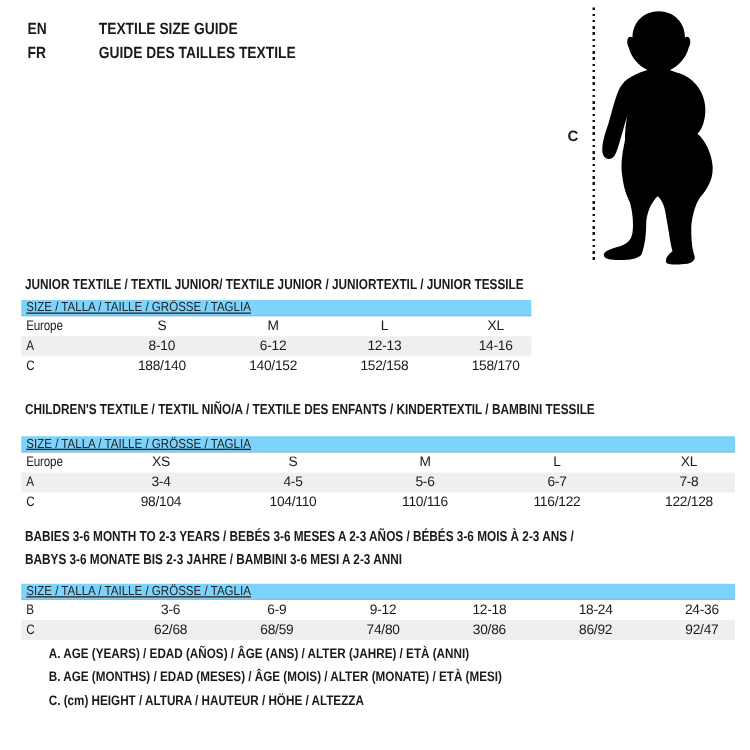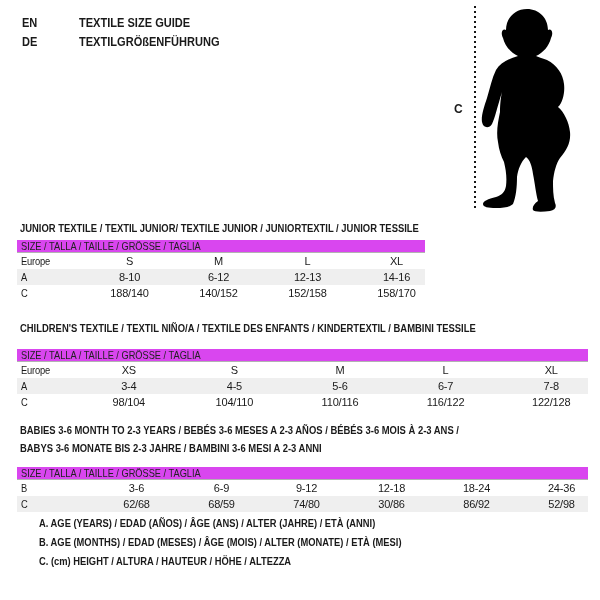--- a/index.html
+++ b/index.html
@@ -24,22 +24,22 @@
   .figure svg{position:absolute;left:22px;top:0;}
 
   
   .section-title{
     position:absolute;left:20px;font-weight:bold;font-size:11.5px;line-height:18px;
     transform:scaleX(0.82);transform-origin:0 0;white-space:nowrap;
   }
   
   .size-table{position:absolute;left:17px;}
   .bar{
-    height:13px;background:#d946ef;border-bottom:1px solid #b2b2b2;box-sizing:border-box;
-    display:flex;align-items:center;padding-left:4px;font-size:10.5px;color:#222;
+    height:13px;background:#7dd3fc;border-bottom:1px solid #b2b2b2;box-sizing:border-box;
+    display:flex;align-items:center;padding-left:4px;font-size:10.5px;color:#222;text-decoration:underline;
   }
   .bar .cond{transform:scaleX(0.88);}
   .trow{display:flex;height:16px;align-items:center;font-size:11px;letter-spacing:-0.2px;gap:32px;}
   .trow.alt{background:#efefef;}
   .tlabel{padding-left:4px;box-sizing:border-box;}
   .t1 .tlabel{width:52px;}
   .t2 .tlabel{width:43px;}
   .t3 .tlabel{width:61px;}
   .tcell{flex:1;text-align:center;}
   .t1{top:240px;width:408px;}
@@ -52,22 +52,22 @@
 </style>
 </head>
 <body>
 
 <div class="lang-list">
   <div class="lang-row">
     <span class="lang-code"><span class="cond">EN</span></span>
     <span class="cond">TEXTILE SIZE GUIDE</span>
   </div>
   <div class="lang-row">
-    <span class="lang-code"><span class="cond">DE</span></span>
-    <span class="cond">TEXTILGRÖßENFÜHRUNG</span>
+    <span class="lang-code"><span class="cond">FR</span></span>
+    <span class="cond">GUIDE DES TAILLES TEXTILE</span>
   </div>
 </div>
 
 <div class="figure">
   <div class="measure-line"></div>
   <span class="height-label">C</span>
   <svg width="123" height="208" viewBox="22 0 123 208" aria-hidden="true">
     <path fill="#000" d="M77,5
          C 65,5 56,14 56,26
          C 53,24 50,28 53,34
@@ -181,21 +181,21 @@
     <span class="tcell">18-24</span>
     <span class="tcell">24-36</span>
   </div>
   <div class="trow alt">
     <span class="tlabel"><span class="cond">C</span></span>
     <span class="tcell">62/68</span>
     <span class="tcell">68/59</span>
     <span class="tcell">74/80</span>
     <span class="tcell">30/86</span>
     <span class="tcell">86/92</span>
-    <span class="tcell">52/98</span>
+    <span class="tcell">92/47</span>
   </div>
 </div>
 
 <div class="notes">
   <div class="note">A. AGE (YEARS) / EDAD (AÑOS) / ÂGE (ANS) / ALTER (JAHRE) / ETÀ (ANNI)</div>
   <div class="note">B. AGE (MONTHS) / EDAD (MESES) / ÂGE (MOIS) / ALTER (MONATE) / ETÀ (MESI)</div>
   <div class="note">C. (cm) HEIGHT / ALTURA / HAUTEUR / HÖHE / ALTEZZA</div>
 </div>
 
 </body></html>

